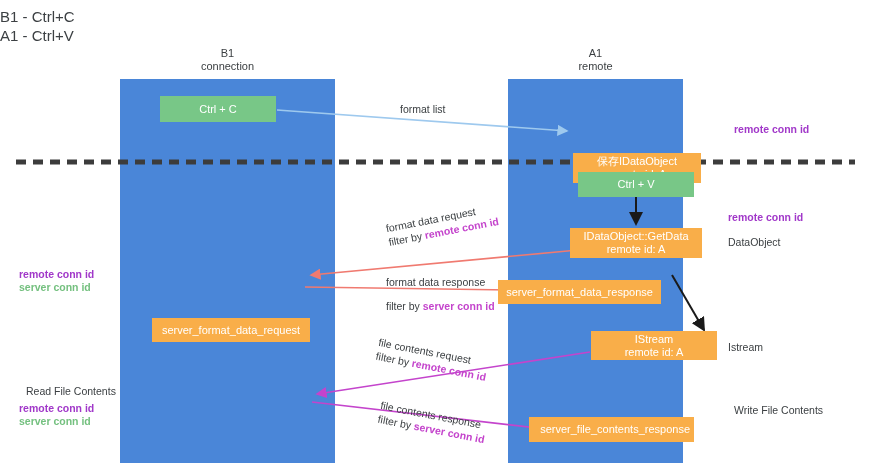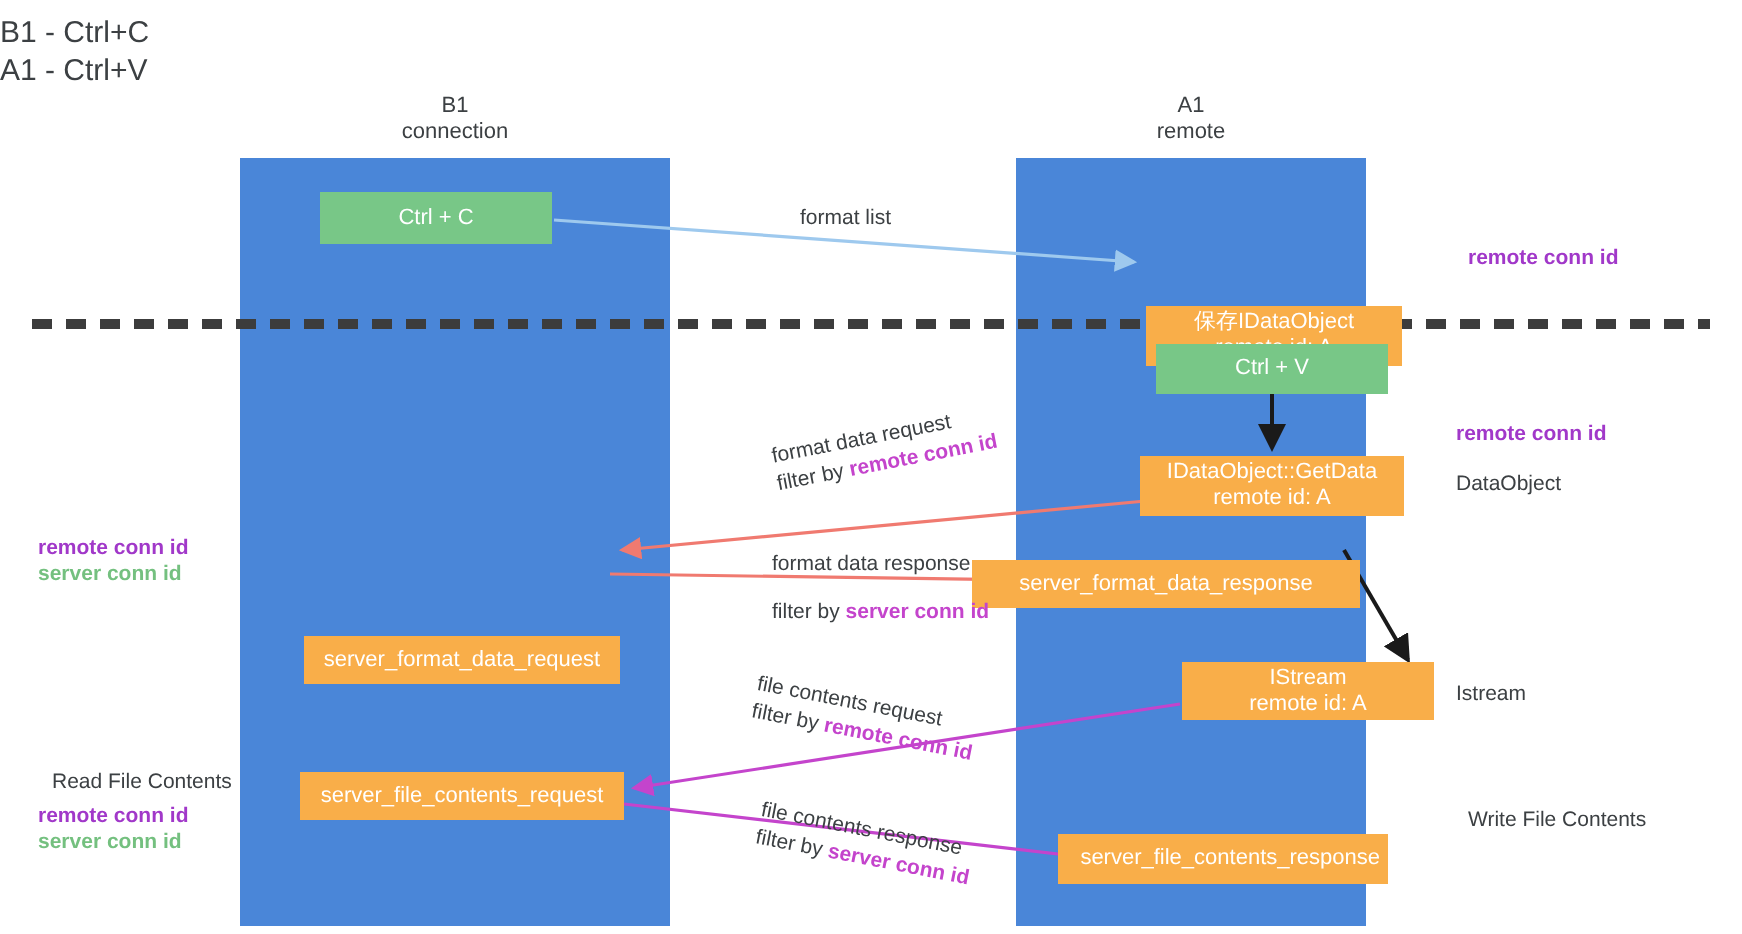--- a/index.html
+++ b/index.html
@@ -178,32 +178,29 @@
 
   <div class="box orange" style="left:570px; top:228px; width:132px; height:30px;">
     <span>IDataObject::GetData</span>
     <span>remote id: A</span>
   </div>
 
   <div class="box orange" style="left:152px; top:270px; width:158px; height:24px;margin-top:48px;">
     <span>server_format_data_request</span>
   </div>
 
-  <div class="box orange" style="left:486px; top:280px; width:194px; height:24px;">
+  <div class="box orange" style="left:498px; top:280px; width:163px; height:24px;">
     <span>server_format_data_response</span>
   </div>
 
   <div class="box orange" style="left:591px; top:331px; width:126px; height:29px;">
     <span>IStream</span>
     <span>remote id: A</span>
   </div>
 
-  <div class="box orange" style="left:150px; top:386px; width:162px; height:24px;">
-    <span>server_file_contents_request</span>
-  </div>
 
   <div class="box orange" style="left:529px; top:417px; width:165px; height:25px;align-items:flex-end;">
     <span>server_file_contents_response</span>
   </div>
 
   <div class="edge-label" style="left:400px; top:102px;">
     <span>format list</span>
   </div>
 
   <div class="edge-label rot-up" style="left:390px; top:221px;">

